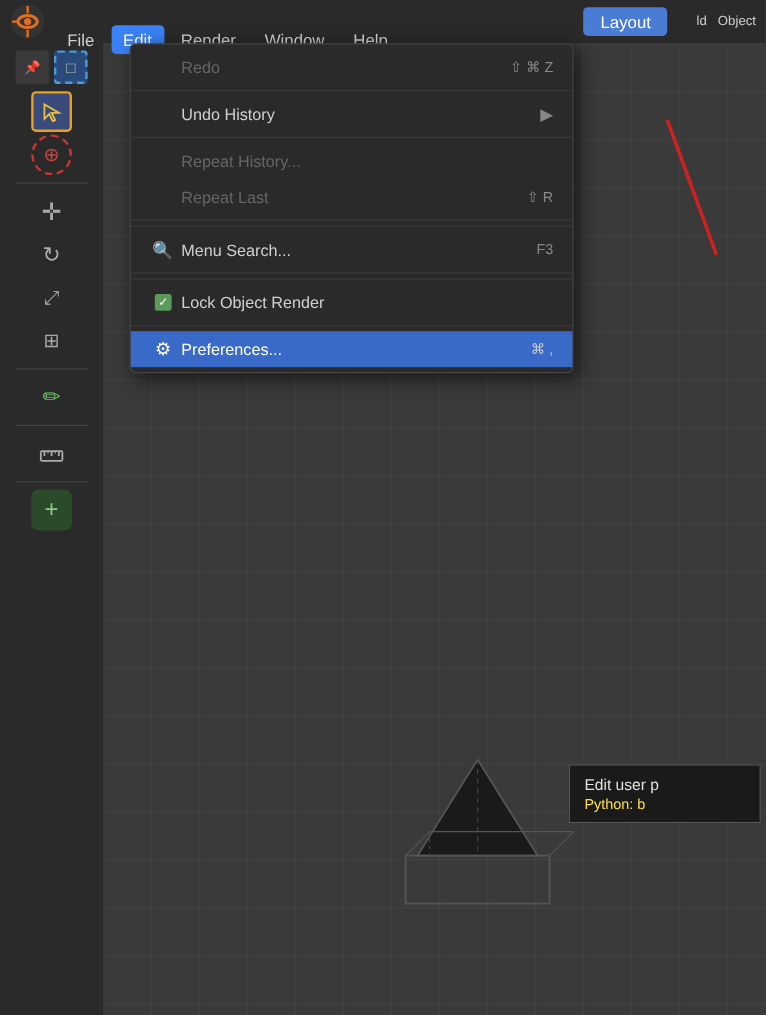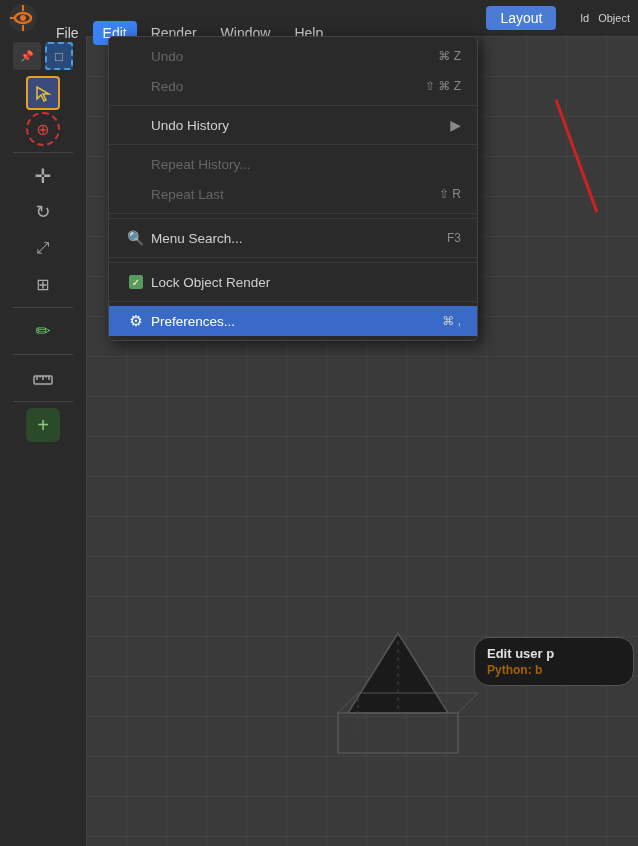--- a/index.html
+++ b/index.html
@@ -208,35 +208,34 @@
       font-size: 10px;
     }
 
     
     .tooltip-box {
       position: absolute;
       bottom: 160px;
       right: 4px;
       background: #1a1a1a;
       border: 1px solid #555;
-      border-radius: 15px;
+      border-radius: 0;
       padding: 8px 12px;
       font-size: 13px;
       color: #ccc;
       min-width: 160px;
       z-index: 50;
-      font-weight: bold;
     }
     .tooltip-title {
       color: #e0e0e0;
       font-size: 13px;
       margin-bottom: 2px;
     }
     .tooltip-sub {
-      color: #a16207;
+      color: #fde047;
       font-size: 12px;
     }
 
     
     .scene-objects {
       position: absolute;
       bottom: 80px;
       left: 50%;
       transform: translateX(-30%);
     }
@@ -353,25 +352,20 @@
       <line x1="30" y1="90" x2="50" y2="70" stroke="#555" stroke-width="1"></line>
       <line x1="150" y1="90" x2="170" y2="70" stroke="#555" stroke-width="1"></line>
       <line x1="50" y1="70" x2="170" y2="70" stroke="#555" stroke-width="1"></line>
       <line x1="50" y1="70" x2="50" y2="110" stroke="#444" stroke-width="1" stroke-dasharray="3,3"></line>
     </svg>
   </div>
 </div>
 
 <div class="dropdown-menu">
 
-  <div class="menu-item disabled">
-    <span class="check-area"></span>
-    <span>Undo</span>
-    <span class="shortcut">⌘ Z</span>
-  </div>
 
   <div class="menu-item disabled">
     <span class="check-area"></span>
     <span>Redo</span>
     <span class="shortcut">⇧ ⌘ Z</span>
   </div>
 
   <div class="menu-separator"></div>
 
   <div class="menu-item">

